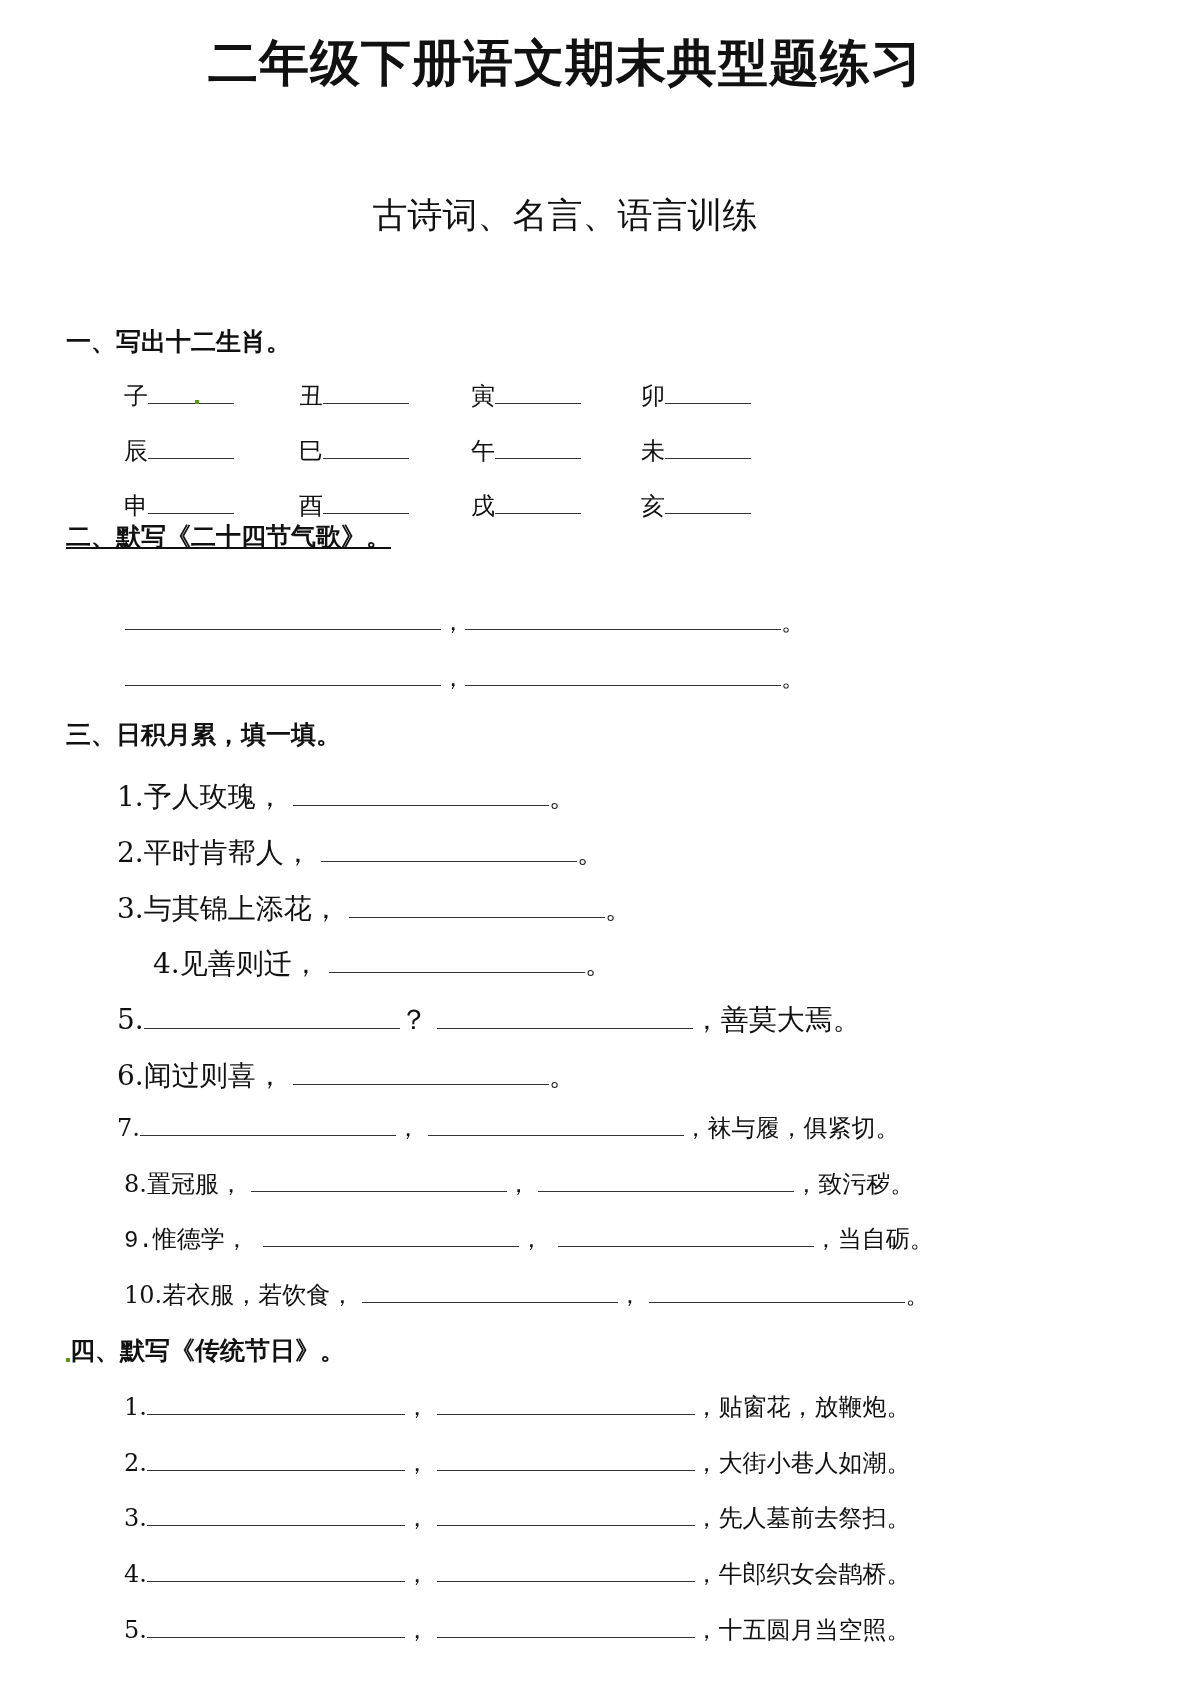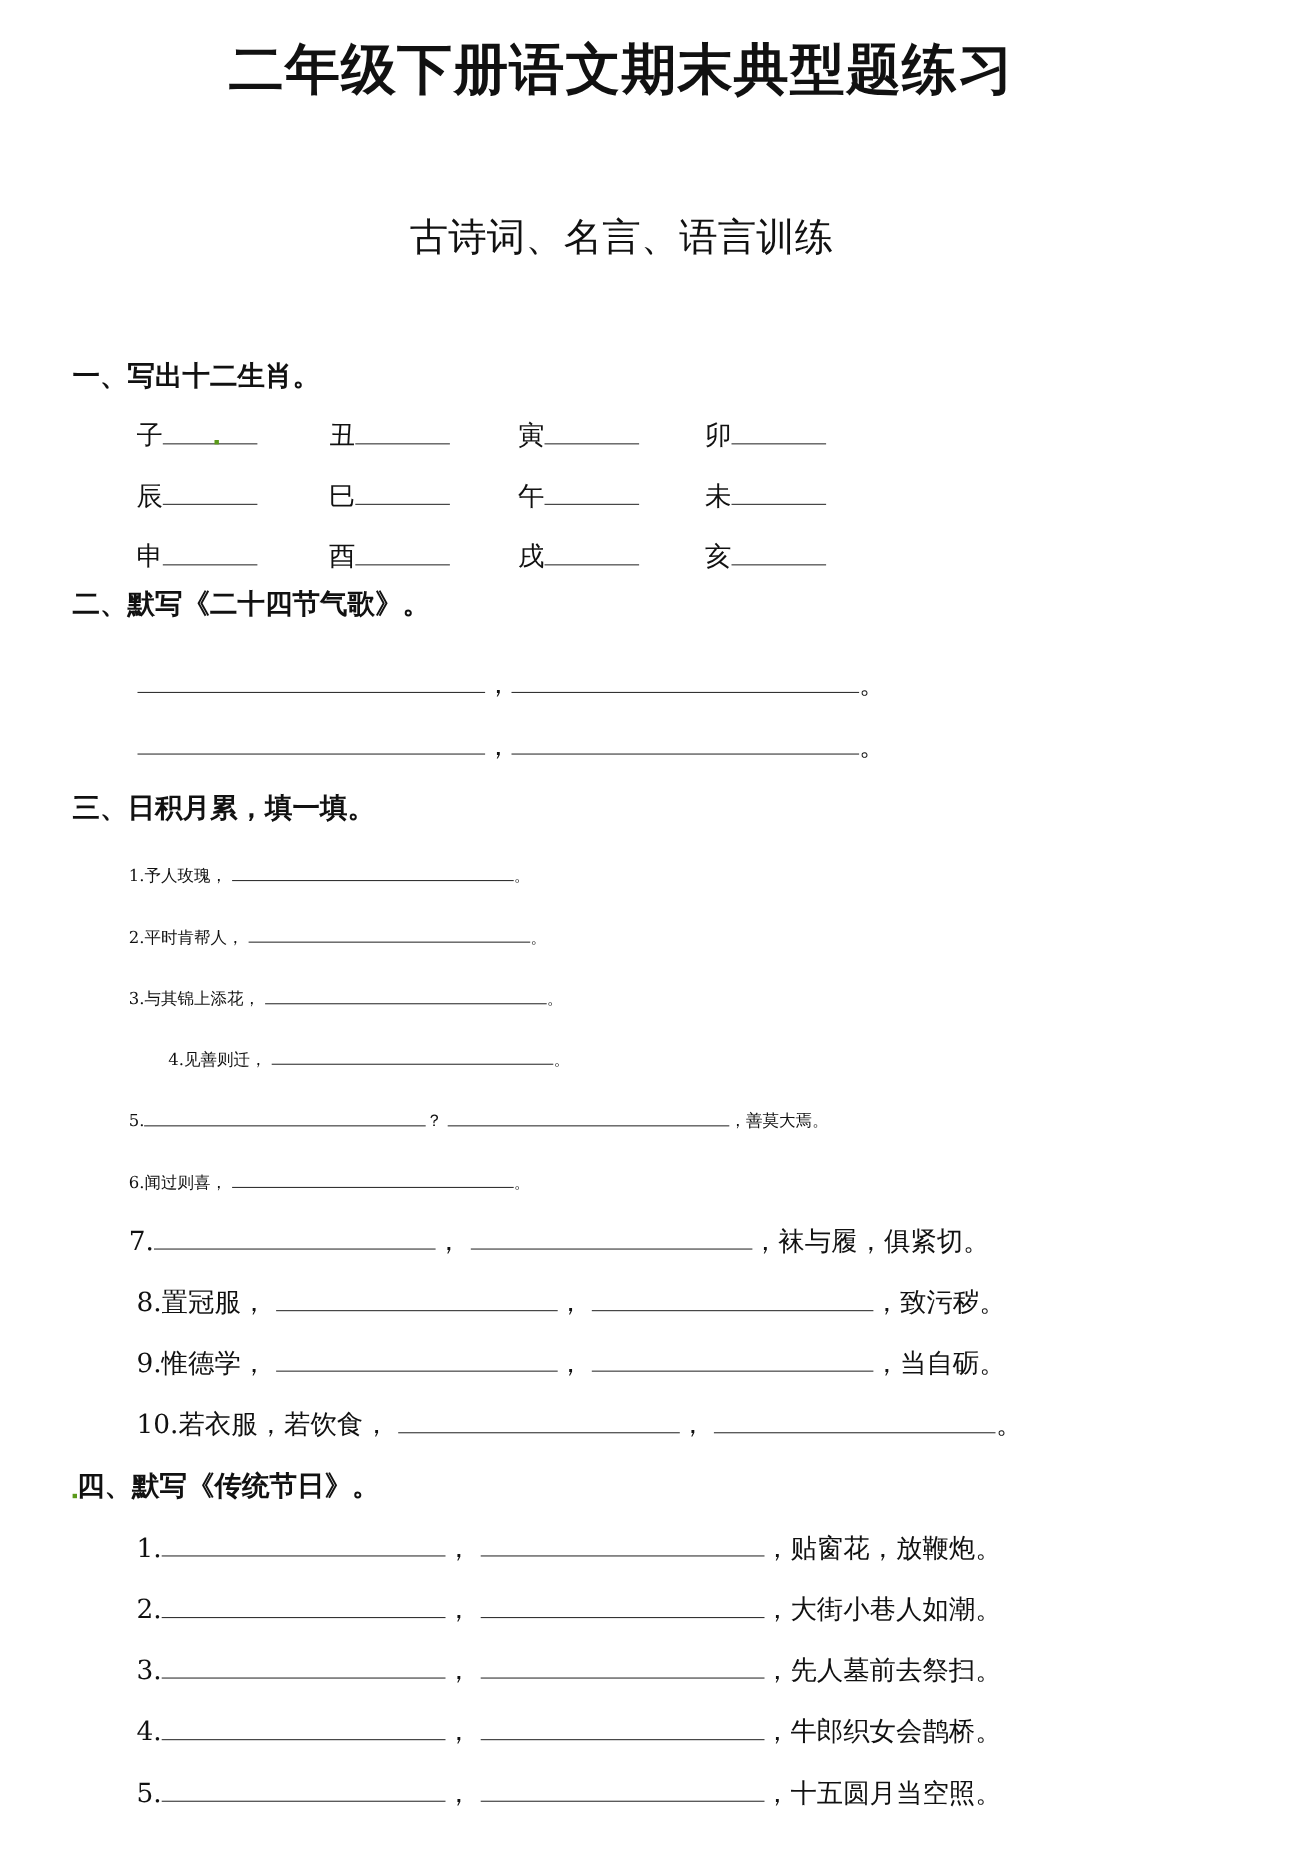--- a/index.html
+++ b/index.html
@@ -3,21 +3,21 @@
 <meta charset="utf-8">
 <style>
   html, body { margin: 0; padding: 0; background: #ffffff; }
   body { width: 1191px; height: 1684px; position: relative; overflow: hidden; color: #111; }
   .title { position: absolute; left: 0; width: 1130px; top: 30px; text-align: center;
     font-family: Liberation Sans, sans-serif; font-size: 50px; font-weight: bold; letter-spacing: 1px; }
   .subtitle { position: absolute; left: 0; width: 1130px; top: 192px; text-align: center;
     font-family: "DejaVu Sans", sans-serif; font-size: 35px; font-weight: normal; }
   .section { position: absolute; left: 66px; font-family: "DejaVu Sans", sans-serif; font-size: 25px; font-weight: bold; }
   .line { position: absolute; font-family: "DejaVu Serif", serif; font-size: 24px; white-space: nowrap; }
-  .line.small { font-size: 15px; }
+  .line.small { font-size: 28px; }
   .blank { display: inline-block; border-bottom: 1.5px solid #333; height: 22px; vertical-align: baseline; }
   .zcell { position: absolute; font-family: "DejaVu Serif", serif; font-size: 24px; white-space: nowrap; }
   .zcell .blank { width: 86px; }
   .b-poem { width: 316px; }
   .b-q { width: 256px; }
   .b-f { width: 258px; }
   .mark { position: absolute; width: 4px; height: 4px; background: #5a9a1a; }
 </style>
 </head>
 <body>
@@ -36,35 +36,35 @@
 <div class="zcell" style="left:124px;top:435px;"><span>辰</span><span class="blank"></span></div>
 <div class="zcell" style="left:299px;top:435px;"><span>巳</span><span class="blank"></span></div>
 <div class="zcell" style="left:471px;top:435px;"><span>午</span><span class="blank"></span></div>
 <div class="zcell" style="left:641px;top:435px;"><span>未</span><span class="blank"></span></div>
 
 <div class="zcell" style="left:124px;top:490px;"><span>申</span><span class="blank"></span></div>
 <div class="zcell" style="left:299px;top:490px;"><span>酉</span><span class="blank"></span></div>
 <div class="zcell" style="left:471px;top:490px;"><span>戌</span><span class="blank"></span></div>
 <div class="zcell" style="left:641px;top:490px;"><span>亥</span><span class="blank"></span></div>
 
-<div class="section" style="top:532px;">二、默写《二十四节气歌》。</div>
+<div class="section" style="top:520px;text-decoration:underline;">二、默写《二十四节气歌》。</div>
 <div class="line" style="left:125px;top:606px;"><span class="blank b-poem"></span><span>，</span><span class="blank b-poem"></span><span>。</span></div>
 <div class="line" style="left:125px;top:662px;"><span class="blank b-poem"></span><span>，</span><span class="blank b-poem"></span><span>。</span></div>
 
 <div class="section" style="top:718px;">三、日积月累，填一填。</div>
 
 <div class="line small" style="left:117px;top:778px;"><span>1.</span><span>予人玫瑰，</span> <span class="blank b-q"></span><span>。</span></div>
 <div class="line small" style="left:117px;top:834px;"><span>2.</span><span>平时肯帮人，</span> <span class="blank b-q"></span><span>。</span></div>
 <div class="line small" style="left:117px;top:890px;"><span>3.</span><span>与其锦上添花，</span> <span class="blank b-q"></span><span>。</span></div>
 <div class="line small" style="left:117px;top:945px;margin-left:36px;"><span>4.</span><span>见善则迁，</span> <span class="blank b-q"></span><span>。</span></div>
 <div class="line small" style="left:117px;top:1001px;"><span>5.</span><span class="blank b-q"></span><span>？</span> <span class="blank b-q"></span><span>，善莫大焉。</span></div>
 <div class="line small" style="left:117px;top:1057px;"><span>6.</span><span>闻过则喜，</span> <span class="blank b-q"></span><span>。</span></div>
 <div class="line" style="left:117px;top:1112px;"><span>7.</span><span class="blank b-q"></span><span>，</span> <span class="blank b-q"></span><span>，袜与履，俱紧切。</span></div>
 <div class="line" style="left:124px;top:1168px;"><span>8.</span><span>置冠服，</span> <span class="blank b-q"></span><span>，</span> <span class="blank b-q"></span><span>，致污秽。</span></div>
-<div class="line" style="left:124px;top:1223px;"><span>9.</span><span>惟德学，</span> <span class="blank b-q"></span><span>，</span> <span class="blank b-q"></span><span>，当自砺。</span></div>
+<div class="line" style="left:124px;top:1223px;font-family:Liberation Mono, monospace;"><span>9.</span><span>惟德学，</span> <span class="blank b-q"></span><span>，</span> <span class="blank b-q"></span><span>，当自砺。</span></div>
 <div class="line" style="left:124px;top:1279px;"><span>10.</span><span>若衣服，若饮食，</span> <span class="blank b-q"></span><span>，</span> <span class="blank b-q"></span><span>。</span></div>
 
 <div class="mark" style="left:66px;top:1358px;"></div>
 <div class="section" style="top:1334px;left:70px;">四、默写《传统节日》。</div>
 
 <div class="line" style="left:124px;top:1391px;"><span>1.</span><span class="blank b-f"></span><span>，</span> <span class="blank b-f"></span><span>，贴窗花，放鞭炮。</span></div>
 <div class="line" style="left:124px;top:1447px;"><span>2.</span><span class="blank b-f"></span><span>，</span> <span class="blank b-f"></span><span>，大街小巷人如潮。</span></div>
 <div class="line" style="left:124px;top:1502px;"><span>3.</span><span class="blank b-f"></span><span>，</span> <span class="blank b-f"></span><span>，先人墓前去祭扫。</span></div>
 <div class="line" style="left:124px;top:1558px;"><span>4.</span><span class="blank b-f"></span><span>，</span> <span class="blank b-f"></span><span>，牛郎织女会鹊桥。</span></div>
 <div class="line" style="left:124px;top:1614px;"><span>5.</span><span class="blank b-f"></span><span>，</span> <span class="blank b-f"></span><span>，十五圆月当空照。</span></div>

